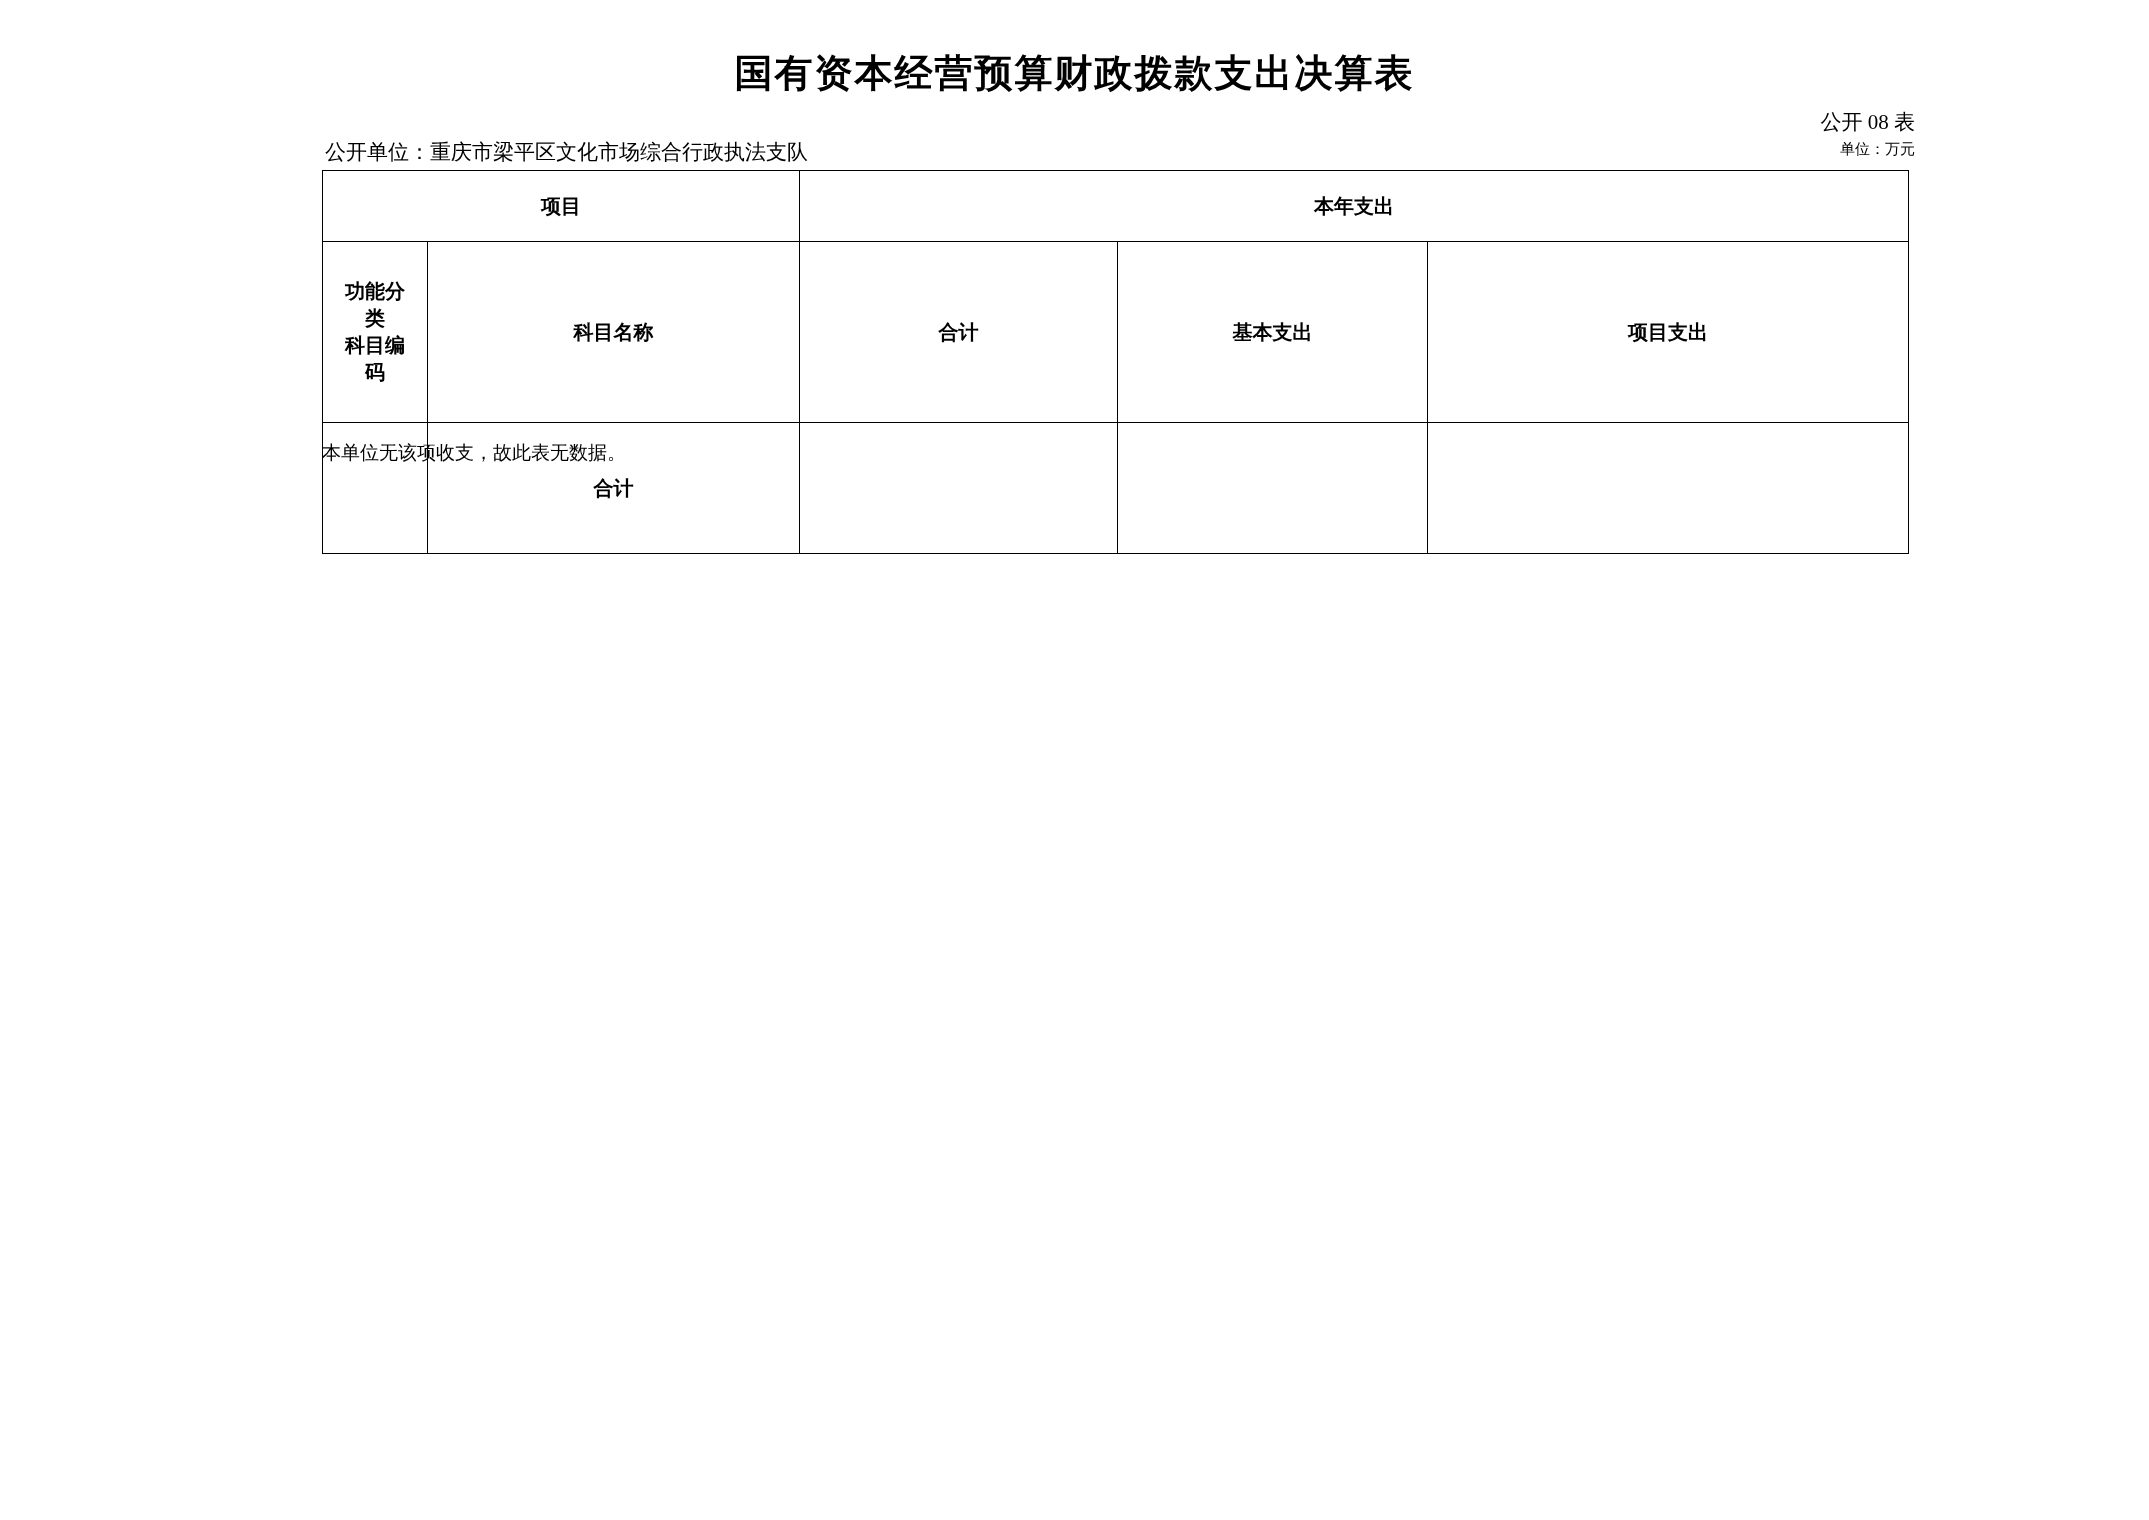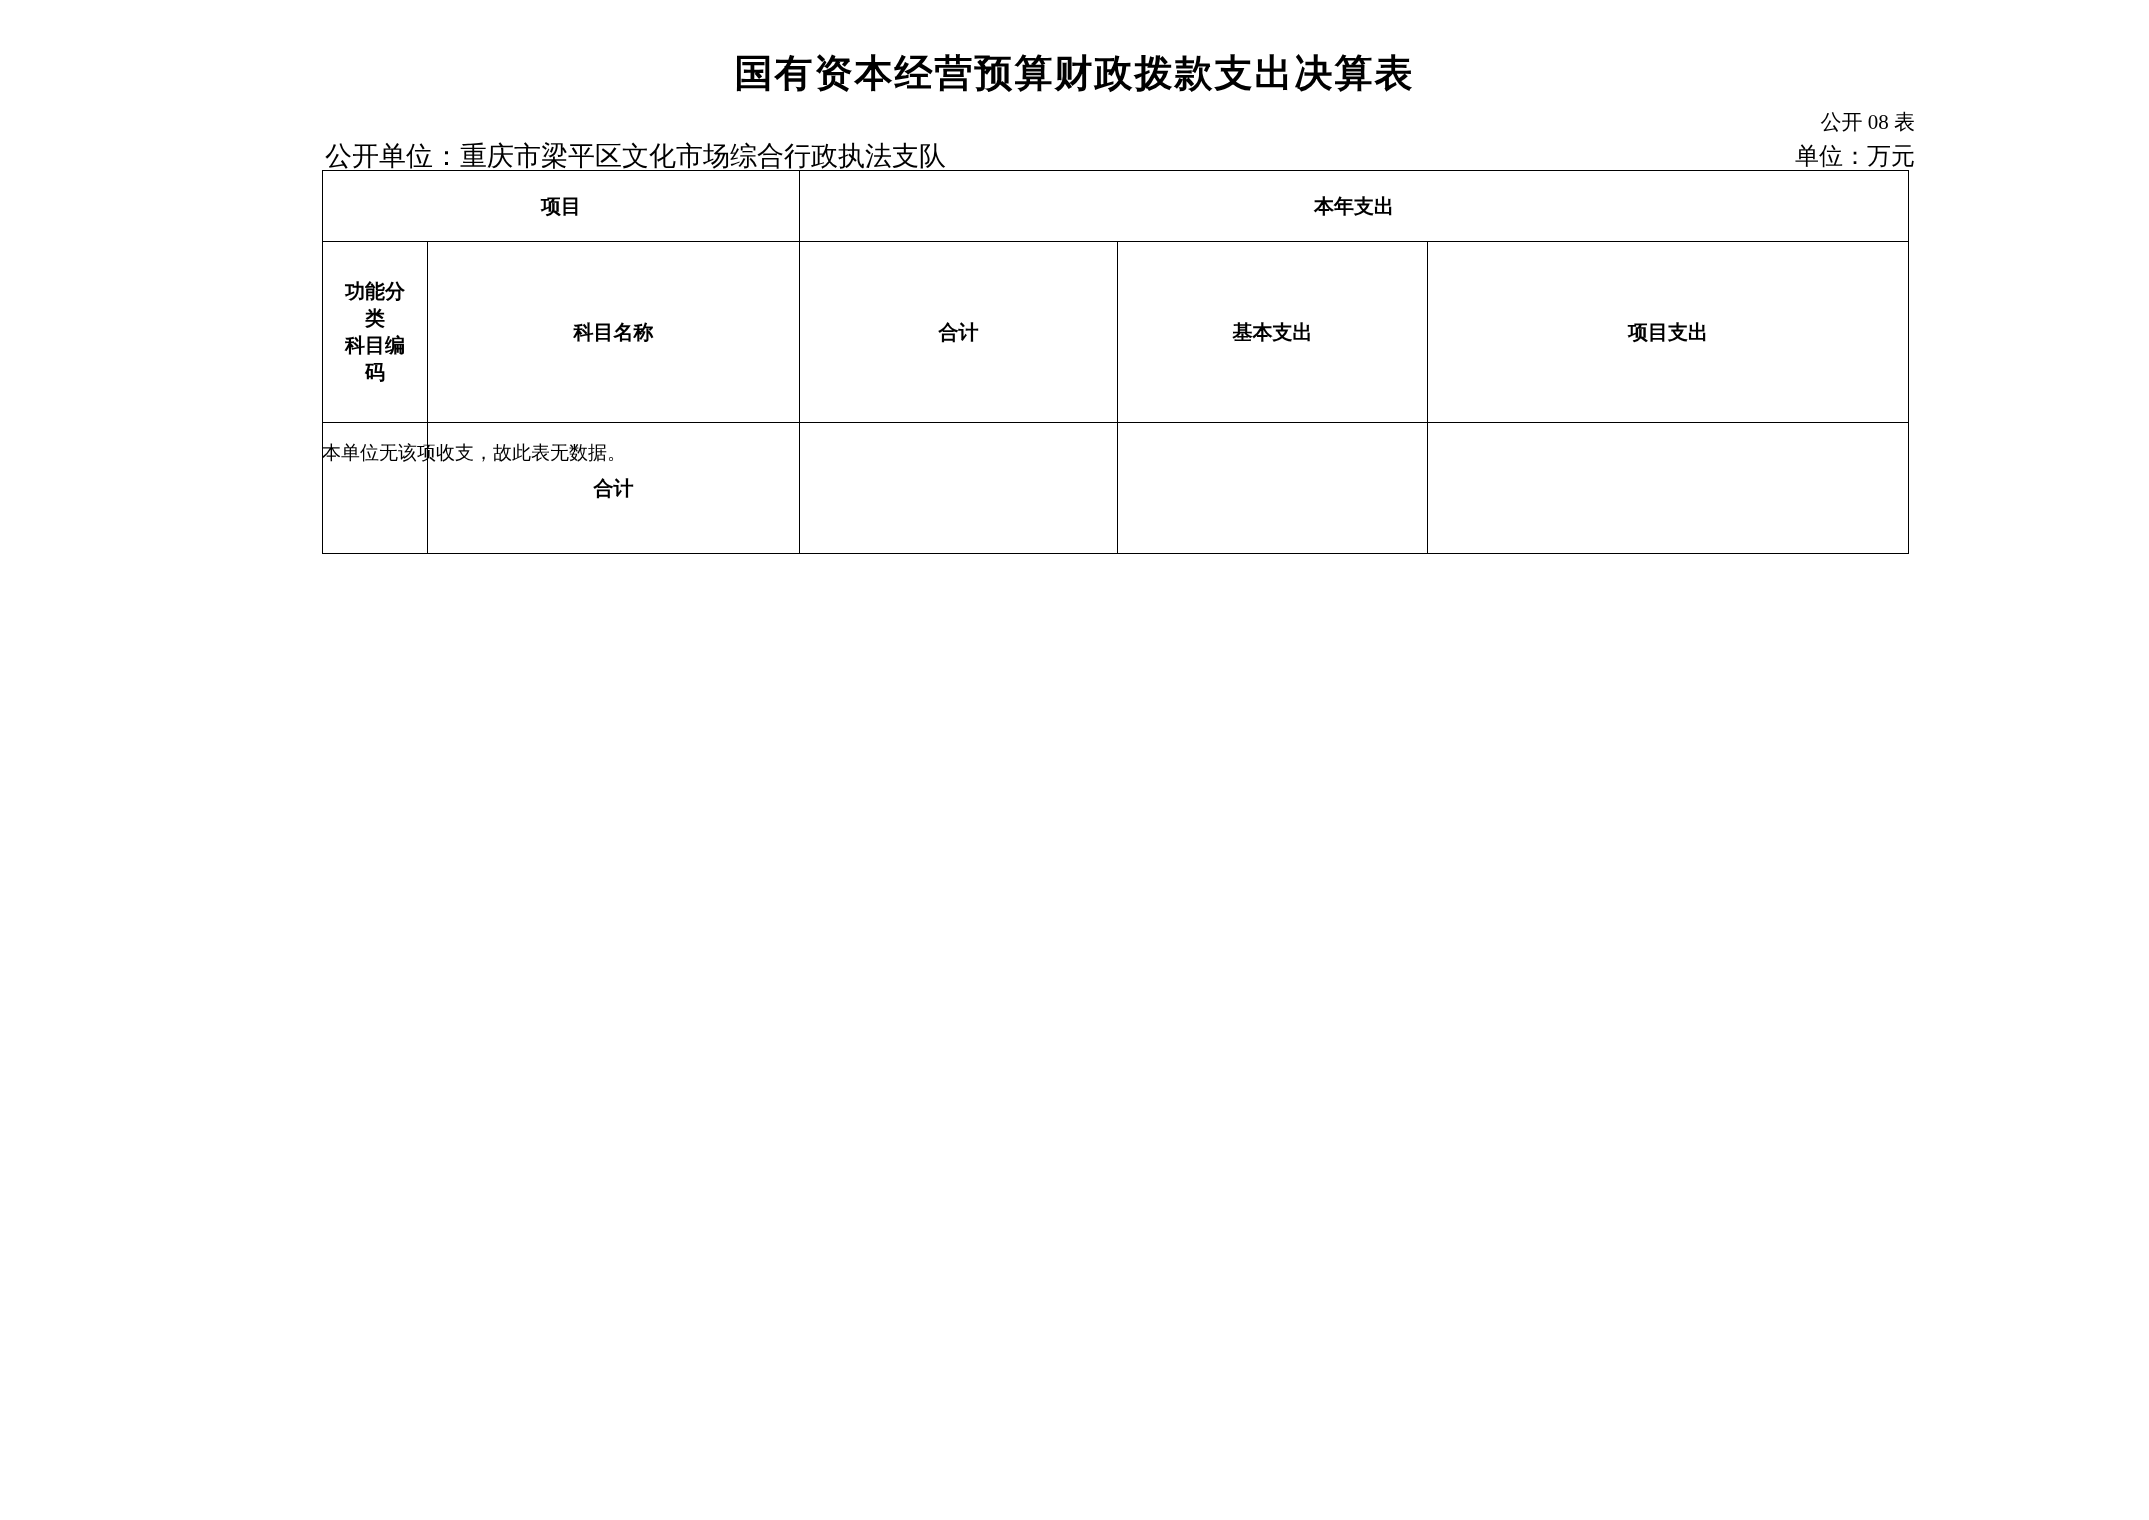--- a/index.html
+++ b/index.html
@@ -37,29 +37,29 @@
     top: 108px;
     right: 234px;
     font-size: 21px;
     text-align: right;
     white-space: nowrap;
   }
   .unit-note {
     position: absolute;
     top: 140px;
     right: 234px;
-    font-size: 24px;
+    font-size: 15px;
     text-align: right;
     white-space: nowrap;
   }
   .org-line {
     position: absolute;
     top: 138px;
     left: 325px;
-    font-size: 27px;
+    font-size: 21px;
     white-space: nowrap;
   }
   table.main {
     position: absolute;
     top: 170px;
     left: 322px;
     width: 1586px;
     border-collapse: collapse;
     table-layout: fixed;
   }

